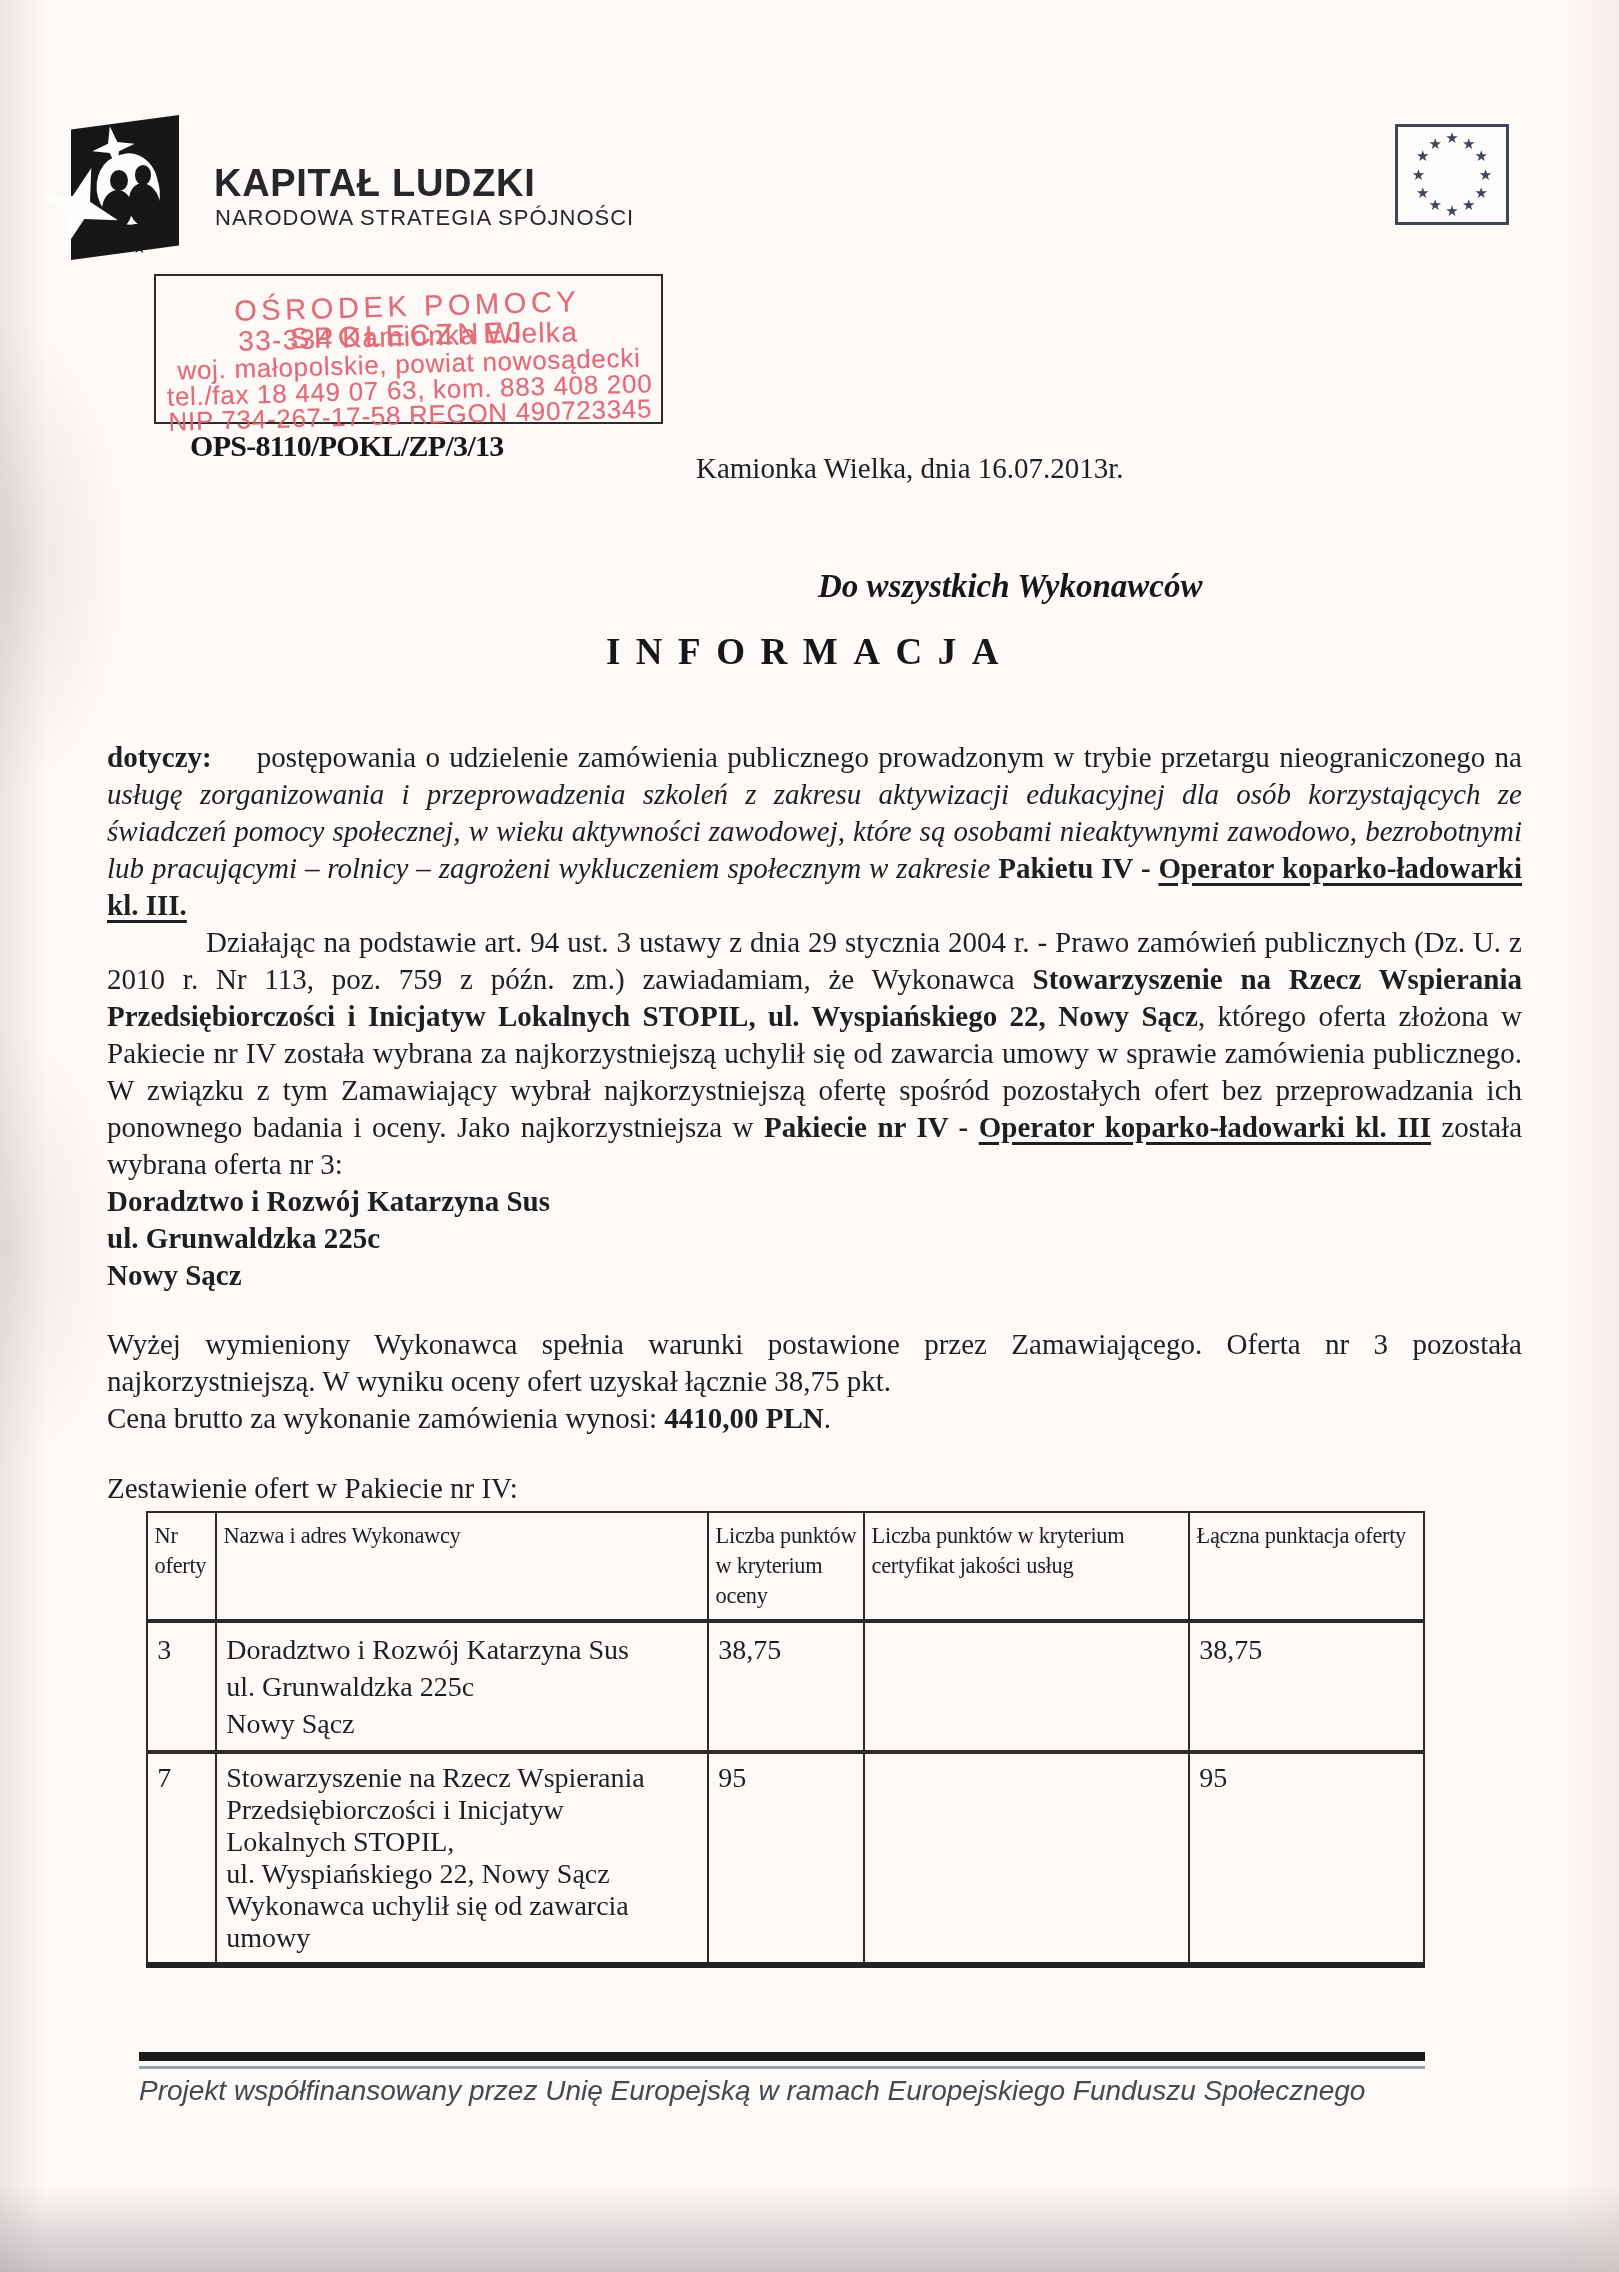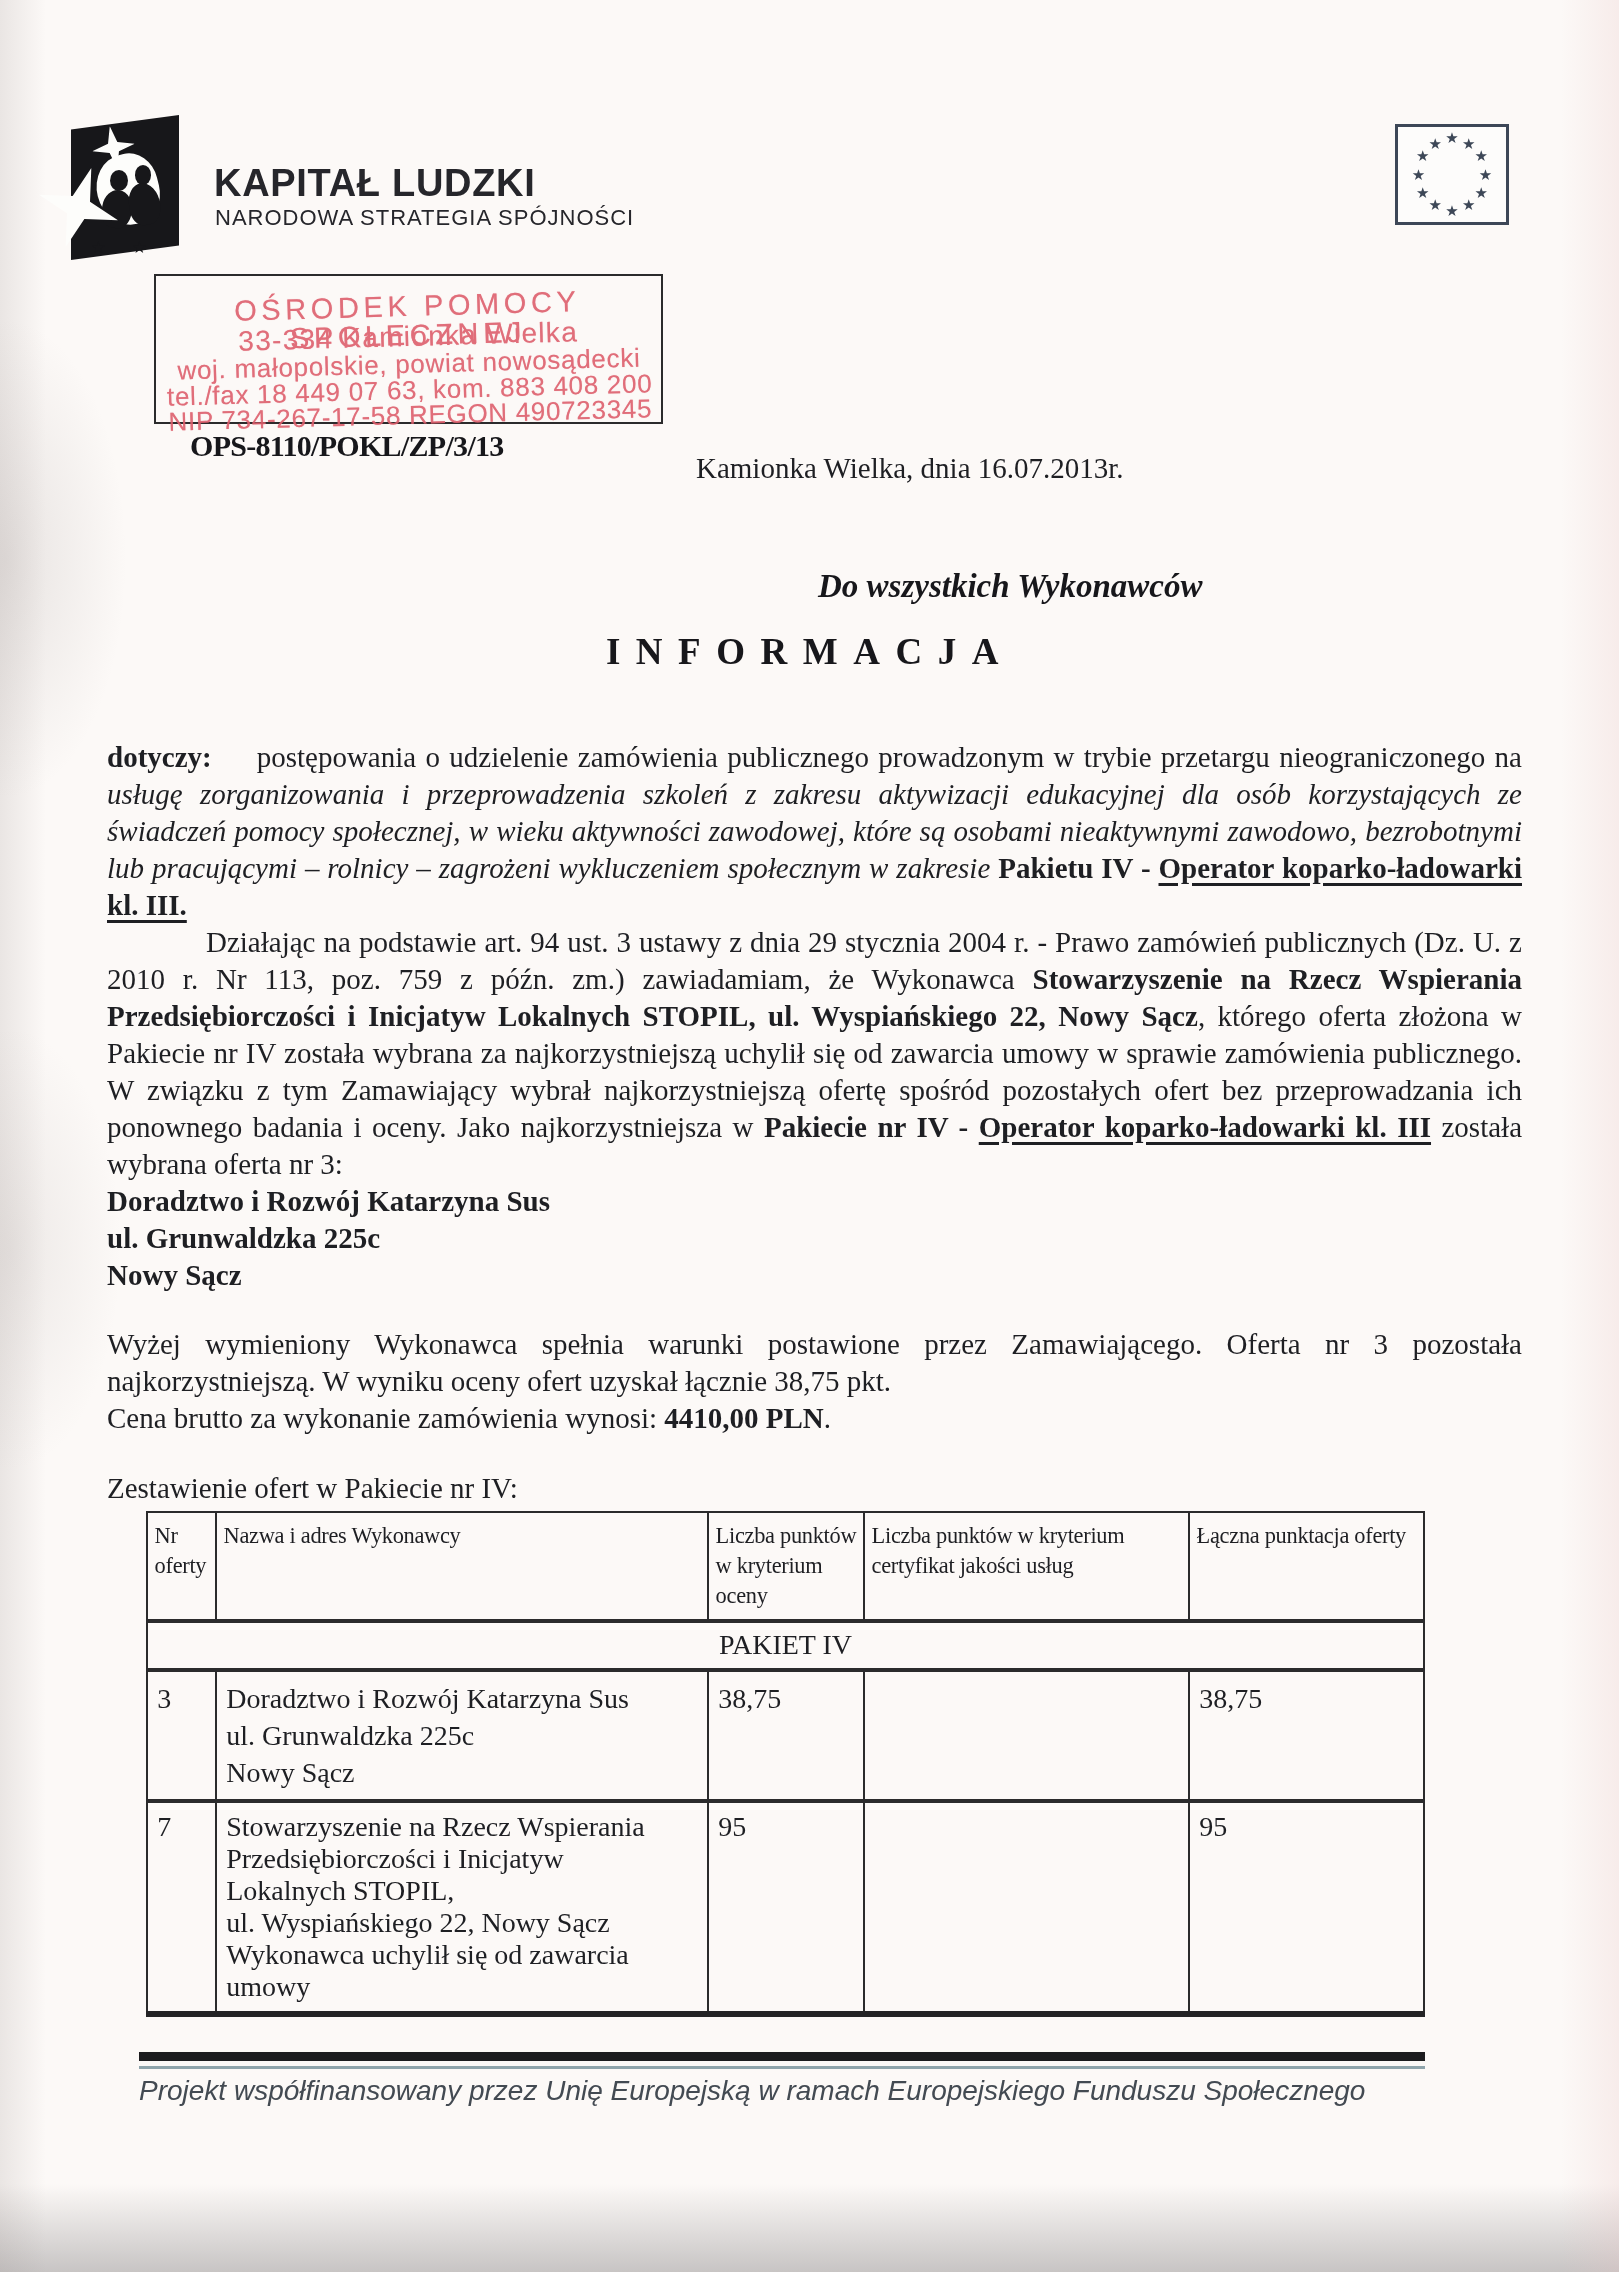--- a/index.html
+++ b/index.html
@@ -193,23 +193,20 @@
           <col class="c4">
           <col class="c5">
         </colgroup>
       <tbody>
           <tr class="header-row">
         <th>Nr oferty</th>
         <th>Nazwa i adres Wykonawcy</th>
         <th>Liczba punktów w kryterium oceny</th>
         <th>Liczba punktów w kryterium certyfikat jakości usług</th>
         <th>Łączna punktacja oferty</th>
-      </tr>
-      <tr class="pakiet-row">
-        <td colspan="5">PAKIET IV</td>
       </tr>
       <tr class="offer-row offer-row-3">
         <td>3</td>
         <td>
           <div>Doradztwo i Rozwój Katarzyna Sus</div>
           <div>ul. Grunwaldzka 225c</div>
           <div>Nowy Sącz</div>
         </td>
         <td>38,75</td>
         <td></td>

